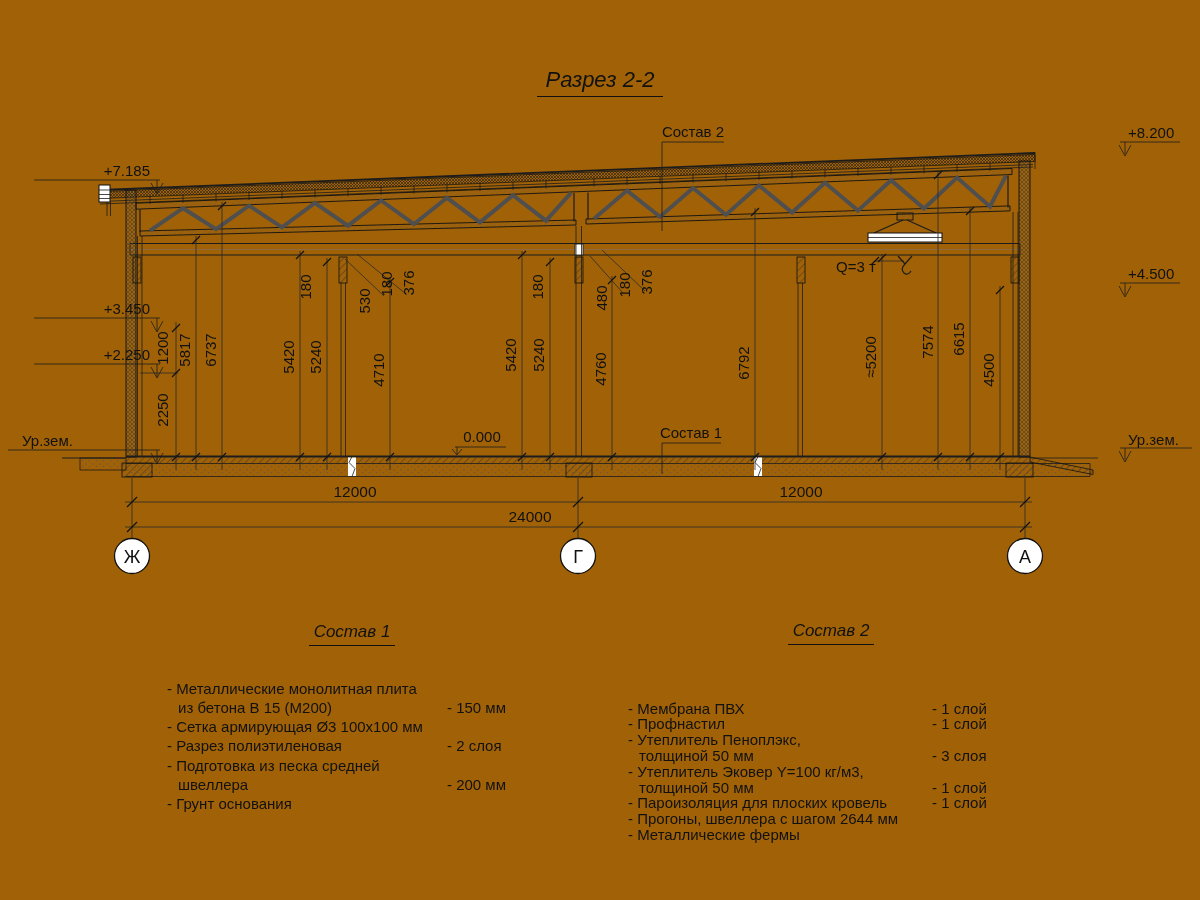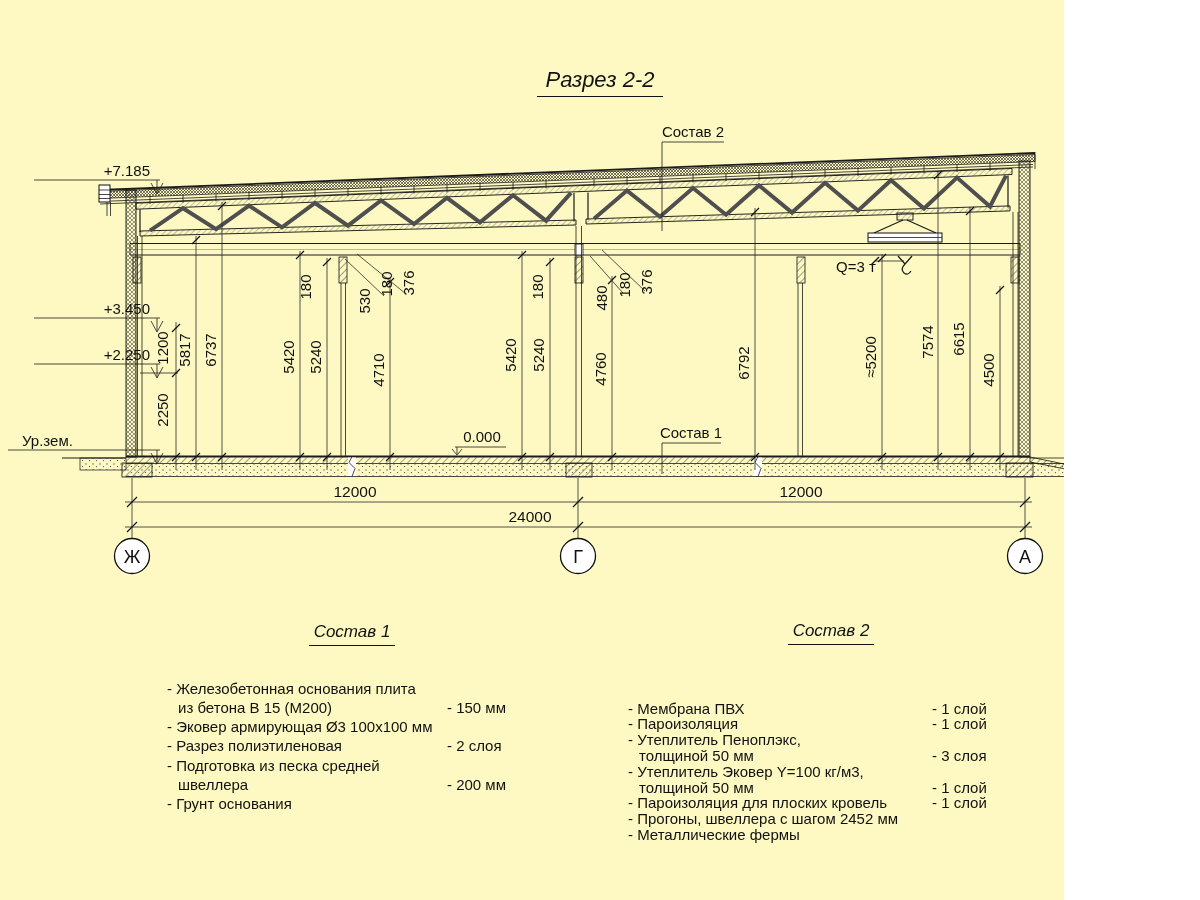--- a/index.html
+++ b/index.html
@@ -1,16 +1,16 @@
 <!DOCTYPE html>
 <html><head>
 <meta charset="utf-8">
 <style>
   html,body{margin:0;padding:0;background:#fff;}
-  #page{position:relative;width:1064px;height:900px;background:#fef9c3;overflow:hidden;
+  #page{position:relative;width:1200px;height:900px;background:#a16207;overflow:hidden;
         font-family:"Liberation Sans",sans-serif;color:#111;}
   #draw{position:absolute;left:0;top:0;}
   .page-title{position:absolute;left:0;top:68px;width:1200px;text-align:center;}
   .page-title span{display:inline-block;font:italic 22px/1.1 "Liberation Sans",sans-serif;
         border-bottom:1.6px solid #111;padding:0 8px 4px;}
   .legend{position:absolute;font:15px/19.2px "Liberation Sans",sans-serif;}
   .legend .hd{text-align:center;}
   .legend .hd span{display:inline-block;font:italic 17px/1.1 "Liberation Sans",sans-serif;
         border-bottom:1.5px solid #111;padding:0 5px 3px;}
   .legend .rows{position:relative;}
@@ -274,38 +274,38 @@
         <text class="co" x="482" y="442" text-anchor="middle">0.000</text>
         <line class="ln thin" x1="455" y1="447" x2="506" y2="447"></line>
         <path class="ln thin" d="M457 447V454M452 449L457 455L462 449"></path>
       </g>
     </g>
   </svg>
 
   <div id="legend1" class="legend">
     <div class="hd"><span>Состав 1</span></div>
     <div class="rows">
-      <div class="row"><span>- Железобетонная  основания плита</span></div>
+      <div class="row"><span>- Металлические  монолитная плита</span></div>
       <div class="row"><span class="ind">из бетона В 15 (М200)</span><span class="val">- 150 мм</span></div>
-      <div class="row"><span>- Эковер армирующая Ø3 100х100 мм</span></div>
+      <div class="row"><span>- Сетка армирующая Ø3 100х100 мм</span></div>
       <div class="row"><span>- Разрез полиэтиленовая</span><span class="val">-  2 слоя</span></div>
       <div class="row"><span>- Подготовка из песка средней</span></div>
       <div class="row"><span class="ind">швеллера</span><span class="val">- 200 мм</span></div>
       <div class="row"><span>- Грунт основания</span></div>
     </div>
   </div>
 
   <div id="legend2" class="legend">
     <div class="hd"><span>Состав 2</span></div>
     <div class="rows">
       <div class="row"><span>- Мембрана ПВХ</span><span class="val">- 1 слой</span></div>
-      <div class="row"><span>- Пароизоляция</span><span class="val">- 1 слой</span></div>
+      <div class="row"><span>- Профнастил</span><span class="val">- 1 слой</span></div>
       <div class="row"><span>- Утеплитель Пеноплэкс,</span></div>
       <div class="row"><span class="ind">толщиной 50 мм</span><span class="val">- 3 слоя</span></div>
       <div class="row"><span>- Утеплитель Эковер Y=100 кг/м3,</span></div>
       <div class="row"><span class="ind">толщиной 50 мм</span><span class="val">- 1 слой</span></div>
       <div class="row"><span>- Пароизоляция для плоских кровель</span><span class="val">- 1 слой</span></div>
-      <div class="row"><span>- Прогоны, швеллера с шагом 2452 мм</span></div>
+      <div class="row"><span>- Прогоны, швеллера с шагом 2644 мм</span></div>
       <div class="row"><span>- Металлические фермы</span></div>
     </div>
   </div>
 
 </div>
 
 </body></html>

